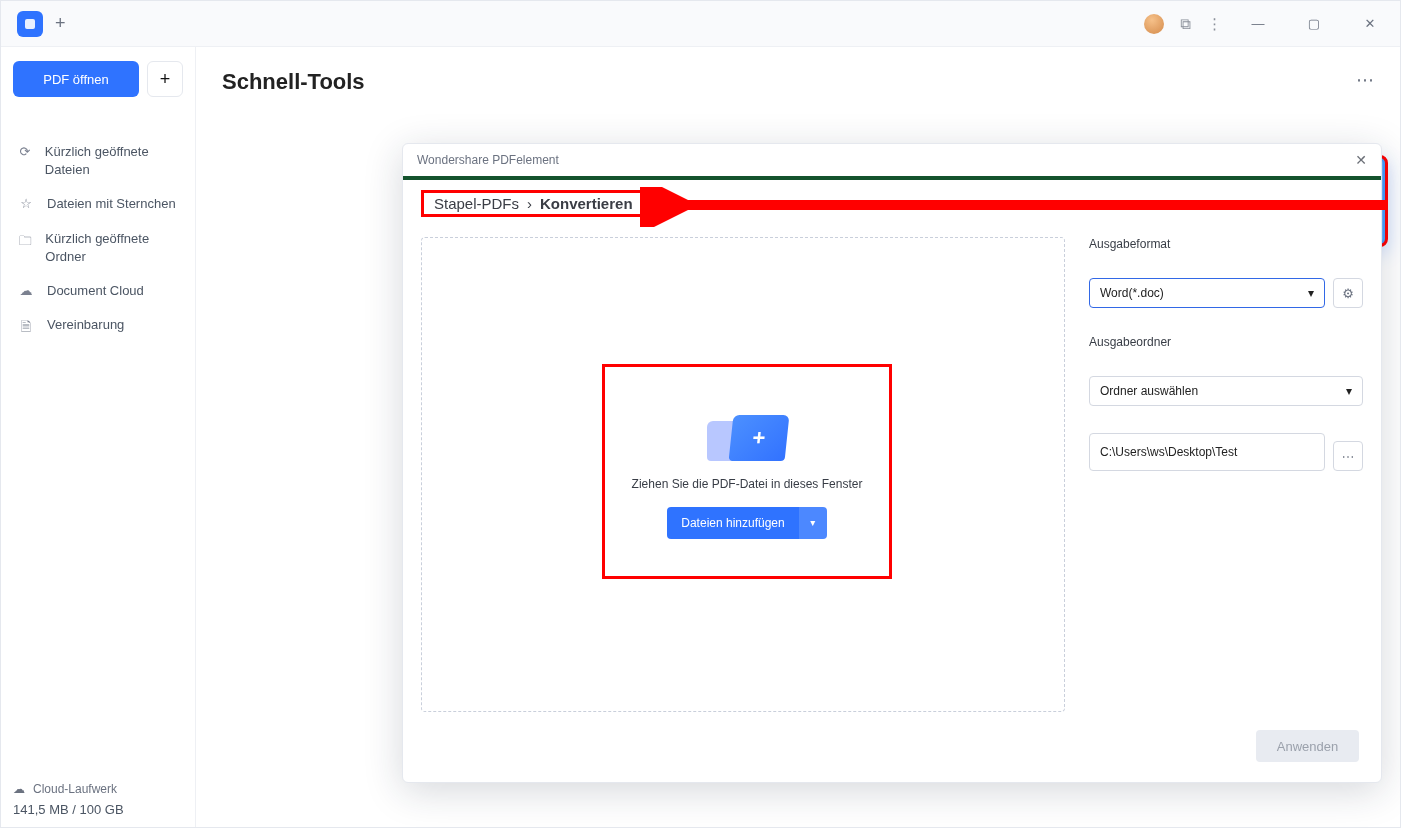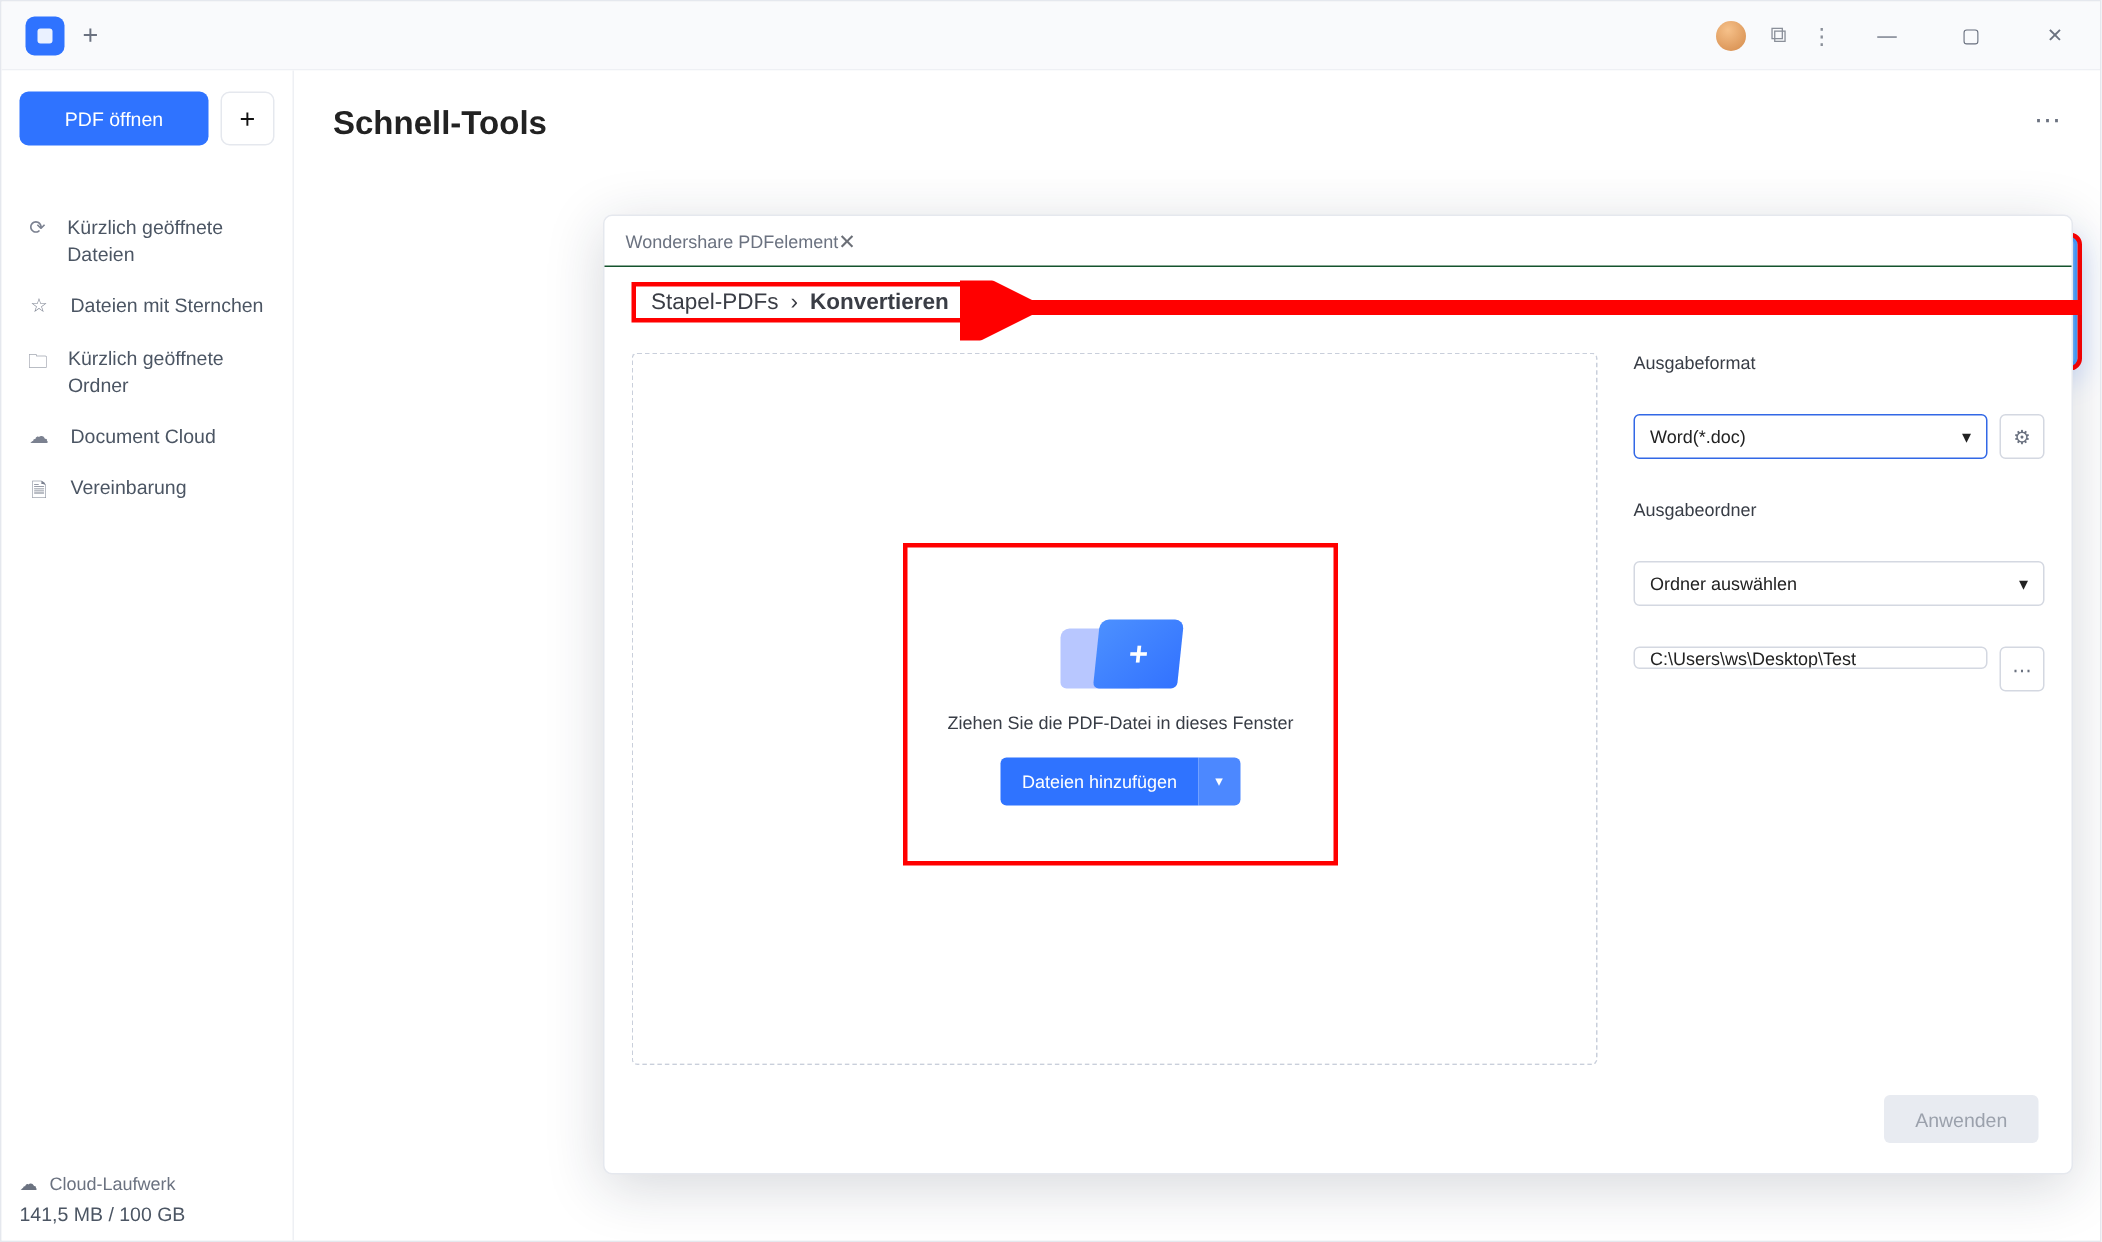--- a/index.html
+++ b/index.html
@@ -33,43 +33,43 @@
   .stapel-card{position:absolute;top:108px;right:12px;width:192px;height:92px;border-radius:8px;background:linear-gradient(115deg,#3b86ff,#4aa3ff);color:#fff;padding:14px;display:flex;gap:10px;align-items:center;box-shadow:0 6px 18px rgba(60,128,255,.25);border:3px solid #ff0000;outline:1px solid rgba(255,255,255,.2);outline-offset:-6px}
   .stapel-text{font-size:12px;line-height:1.3}
   .stapel-title{font-weight:600;font-size:14px;margin-bottom:4px}
   .stapel-ico{width:34px;height:34px;margin-left:auto}
   
   .view-row{position:absolute;right:26px;top:340px;display:flex;gap:14px;align-items:center;color:#9ba1ac;font-size:16px}
   .size-head{position:absolute;right:40px;top:386px;font-size:12px;color:#525866}
   .size-list{position:absolute;right:26px;top:420px;display:flex;flex-direction:column;gap:32px;text-align:right;font-size:12px;color:#525866}
   
   .modal{position:absolute;left:206px;top:96px;width:980px;height:640px;background:#fff;border:1px solid #e5e8ee;border-radius:6px;box-shadow:0 8px 38px rgba(30,40,60,.18)}
-  .modal-titlebar{height:34px;border-bottom:1px solid #14532d;display:flex;align-items:center;padding:16px 14px;color:#6b7280;font-size:12px}
+  .modal-titlebar{height:34px;border-bottom:4px solid #14532d;display:flex;align-items:center;justify-content:space-between;padding:16px 14px;color:#6b7280;font-size:12px}
   .modal-close{color:#6b6f77;font-size:14px;cursor:pointer}
   .modal-body{display:flex;flex-direction:column;padding:0}
   .crumb-row{display:flex;align-items:center;gap:8px;padding:10px 18px 8px;position:relative}
   .crumb-box{display:inline-flex;align-items:center;gap:8px;font-size:15px;color:#3a3d45;padding:2px 10px;border:3px solid #ff0000}
   .crumb-active{font-weight:700}
   .modal-content{display:flex;gap:24px;padding:12px 18px 0}
   .dropzone{flex:0 0 644px;height:475px;border:1px dashed #c9cfdb;border-radius:4px;position:relative}
   .drop-center{position:absolute;left:180px;top:126px;width:290px;height:215px;border:3px solid #ff0000;display:flex;flex-direction:column;align-items:center;justify-content:center;gap:16px}
   .folder-ill{width:80px;height:56px;position:relative}
   .folder-back{position:absolute;left:0;bottom:0;width:56px;height:40px;background:#b8c7ff;border-radius:6px 6px 4px 4px}
   .folder-front{position:absolute;right:0;bottom:0;width:56px;height:46px;background:linear-gradient(135deg,#4c90ff,#3272ff);border-radius:6px 6px 4px 4px;transform:skewX(-6deg);display:flex;align-items:center;justify-content:center;color:#fff;font-size:22px;font-weight:700}
   .drop-text{font-size:12px;color:#383d46}
   .add-files{display:flex}
   .add-files-main{background:#2f73ff;color:#fff;border:none;height:32px;padding:0 14px;font-size:12px;border-radius:4px 0 0 4px}
   .add-files-caret{width:28px;height:32px;background:#4c88ff;color:#fff;display:flex;align-items:center;justify-content:center;border-radius:0 4px 4px 0;font-size:10px}
   .settings-col{flex:1;display:flex;flex-direction:column;gap:27px;padding-top:0}
   .settings-col label{font-size:12px;color:#383d46}
-  .sel-row{display:flex;gap:8px;align-items:flex-start}
+  .sel-row{display:flex;gap:8px;align-items:flex-end}
   .selectish{flex:1;height:30px;border:1px solid #3268e6;border-radius:4px;display:flex;align-items:center;justify-content:space-between;padding:0 10px;font-size:12px;color:#222}
   .selectish.plain{border-color:#d4d8e1}
   .extra-sq{width:30px;height:30px;border:1px solid #d4d8e1;border-radius:4px;display:flex;align-items:center;justify-content:center;color:#6b7280;font-size:13px}
-  .path-input{flex:1;height:15px;border:1px solid #d4d8e1;border-radius:4px;padding:0 10px;font-size:12px;color:#222}
+  .path-input{flex:1;height:38px;border:1px solid #d4d8e1;border-radius:4px;padding:0 10px;font-size:12px;color:#222}
   .modal-footer{position:absolute;right:22px;bottom:20px}
   .apply-btn{width:103px;height:32px;border:none;border-radius:4px;background:#e8ebf1;color:#9ba1ac;font-size:13px}
   
   .red-arrow{position:absolute;left:444px;top:140px;z-index:5}
   .dots-btn{color:#6b7280;font-size:18px}
   .view-sep{width:1px;height:18px;background:#e5e8ee}
 </style>
 </head>
 <body>
 

